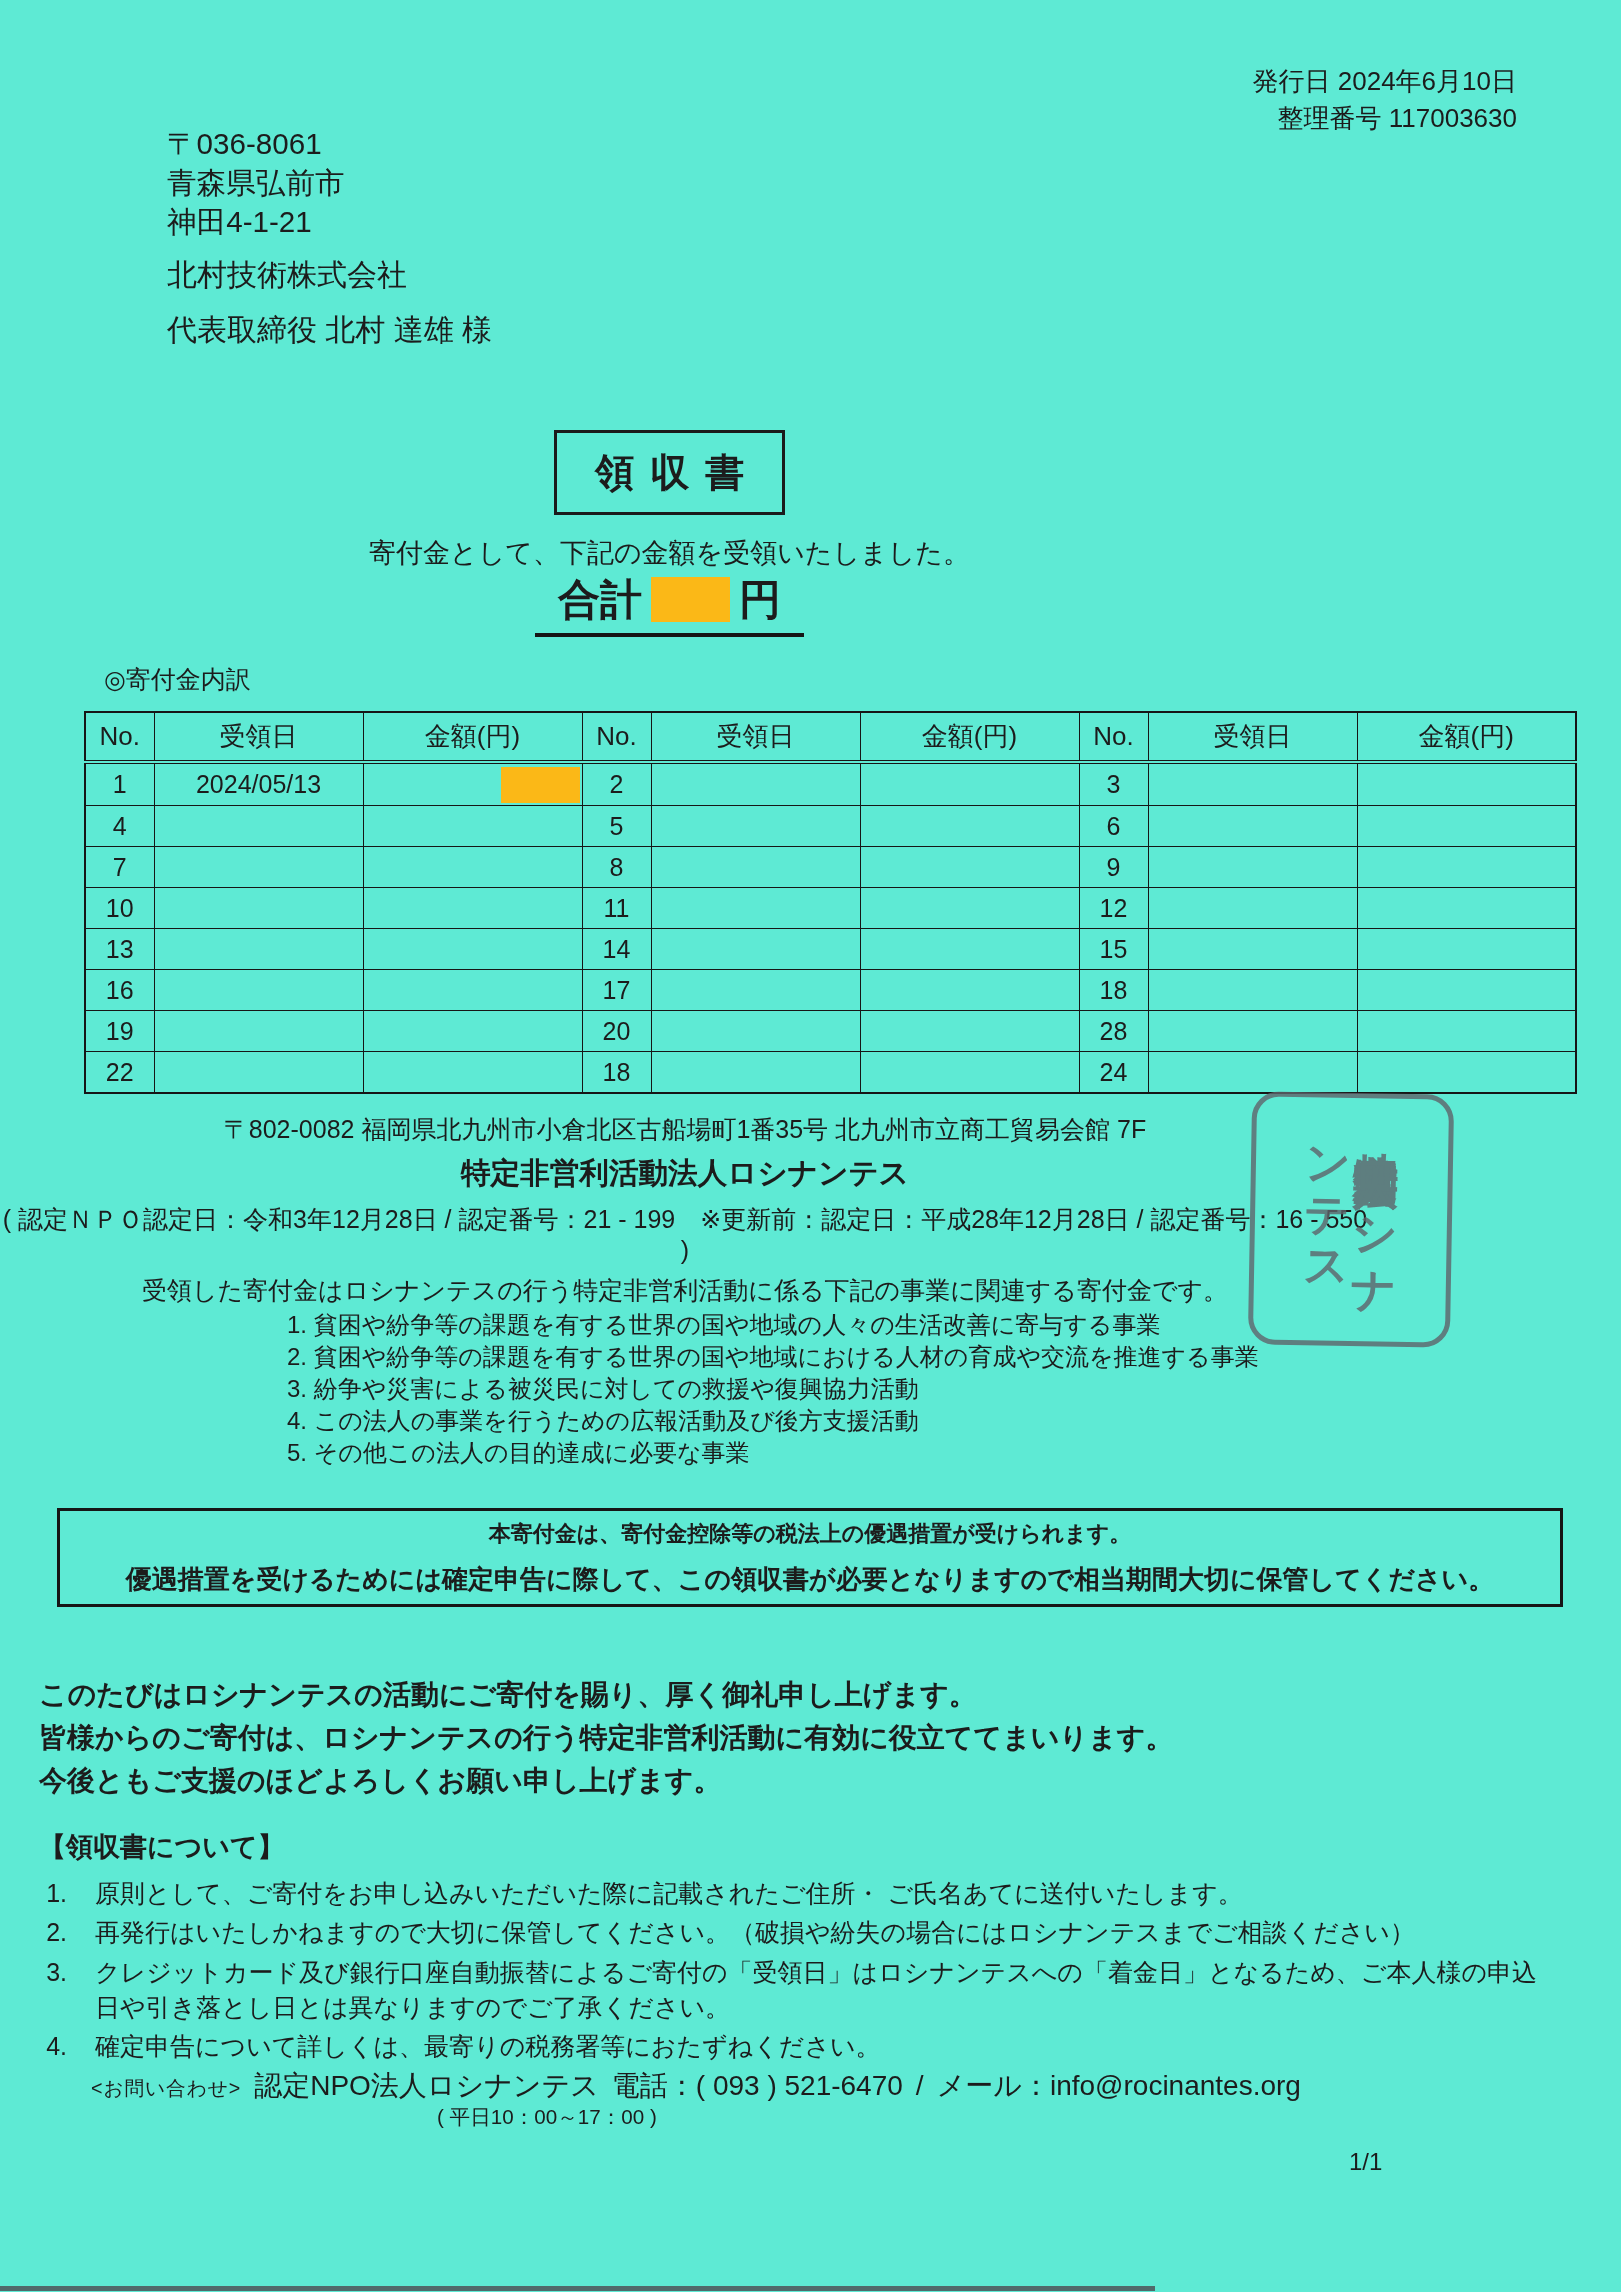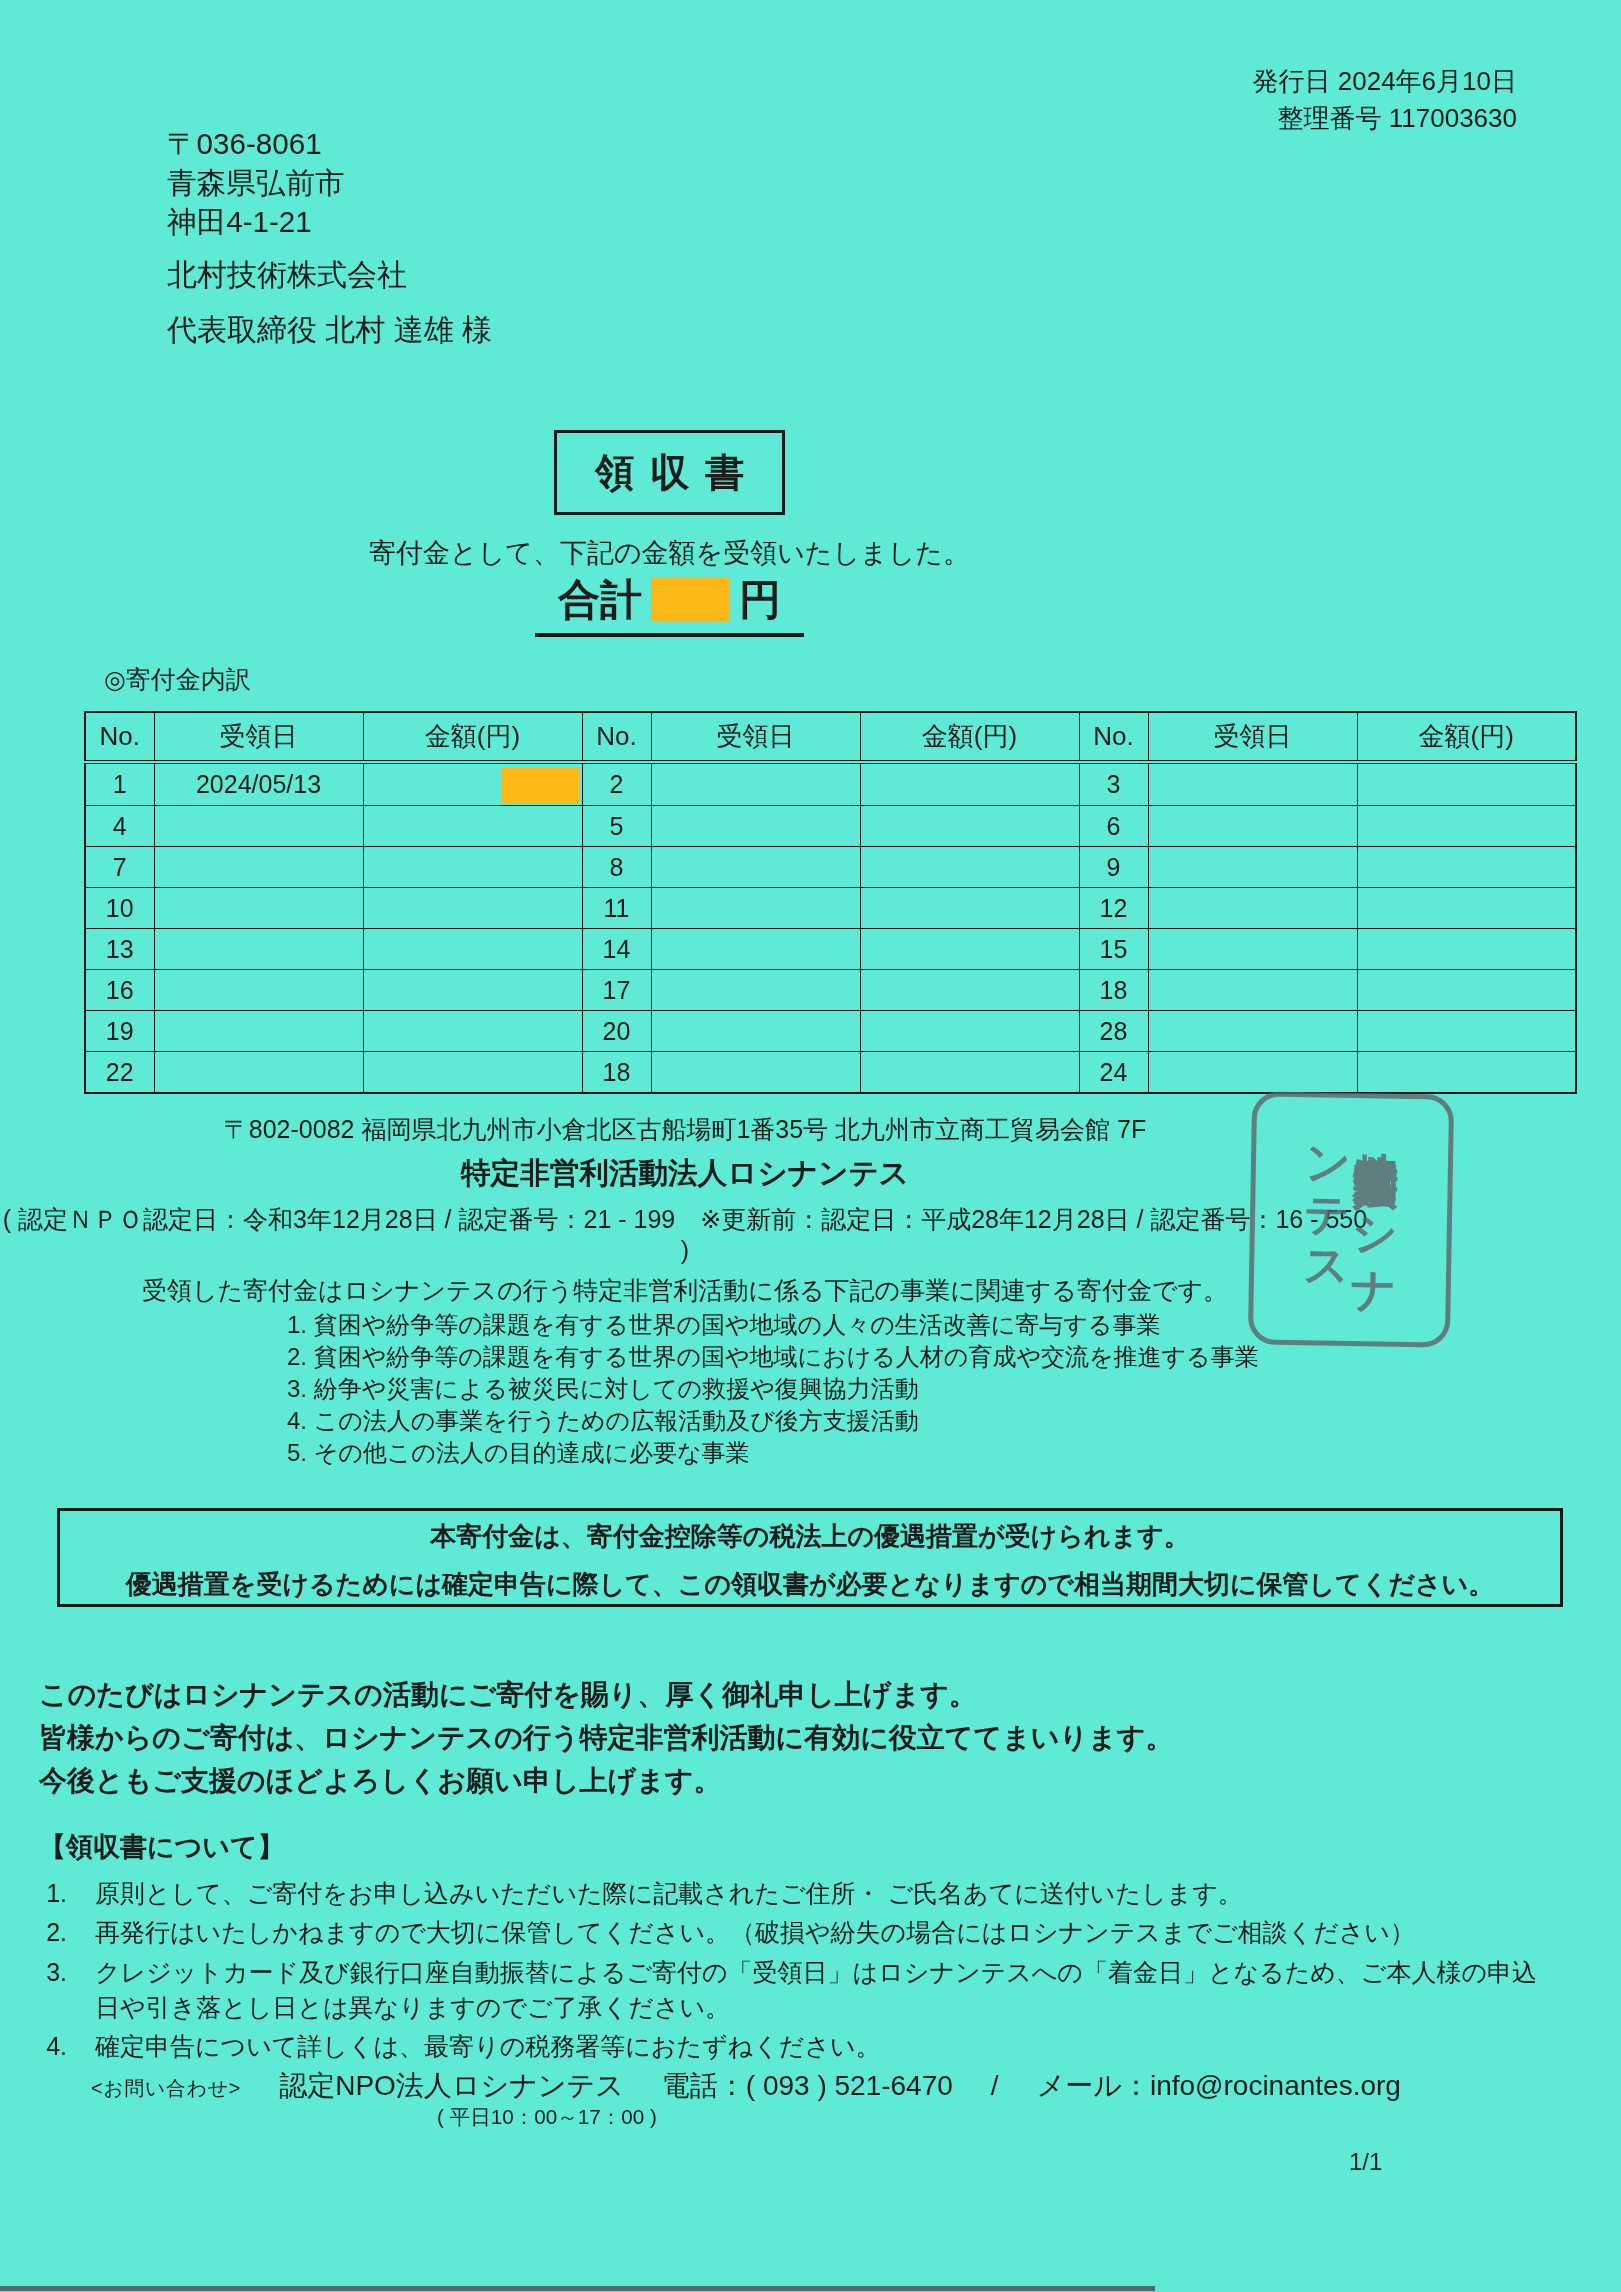--- a/index.html
+++ b/index.html
@@ -44,32 +44,32 @@
 
   .stamp { position:absolute; left:1250px; top:1093px; width:202px; height:253px;
            border:5.4px solid currentColor; border-radius:27px; transform:rotate(1deg);
            display:flex; align-items:center; justify-content:center; opacity:.8; }
   .stamp-text { writing-mode:vertical-rl; font-size:45px; line-height:48px; letter-spacing:1.8px; font-weight:bold; height:208px; }
 
   .purpose-intro { position:absolute; top:1274px; left:0; width:1370px; text-align:center; font-size:25px; }
   .purpose-items { position:absolute; left:287px; top:1309px; font-size:24px; line-height:32px; list-style:none; }
 
   .tax-box { position:absolute; left:57px; top:1508px; width:1506px; height:99px; border:3.6px solid #161616; text-align:center; padding-top:8px; }
-  .tax-box .l1 { font-size:26px; font-weight:bold; }
+  .tax-box .l1 { font-size:22px; font-weight:bold; }
   .tax-box .l2 { font-size:26px; font-weight:bold; margin-top:13.4px; }
 
   .thanks { position:absolute; left:39px; top:1673px; font-size:28px; font-weight:bold; line-height:43px; }
 
   .notes { position:absolute; left:39px; top:1829px; }
   .notes-heading { font-size:27px; font-weight:bold; margin-bottom:10.7px; }
   .notes-item { display:flex; font-size:25px; line-height:35px; margin-bottom:4.5px; }
   .notes-no { width:56px; flex:none; padding-left:7.2px; }
   .notes-text { width:1460px; }
 
-  .contact { position:absolute; left:91px; top:2067px; display:flex; align-items:baseline; gap:38px; }
+  .contact { position:absolute; left:91px; top:2067px; display:flex; align-items:baseline; gap:13px; }
   .contact-label { font-size:19.7px; letter-spacing:0.9px; }
   .contact-org, .contact-phone, .contact-sep, .contact-email { font-size:28px; }
   .contact-hours { position:absolute; left:437px; top:2103px; font-size:20.6px; }
 
   .page-num { position:absolute; left:1349px; top:2148px; font-size:24px; }
 
   .scan-edge { position:absolute; left:0; bottom:1.8px; width:1155px; height:5.4px; background:#4d5358; opacity:.85; }
 </style>
 </head>
 <body>

